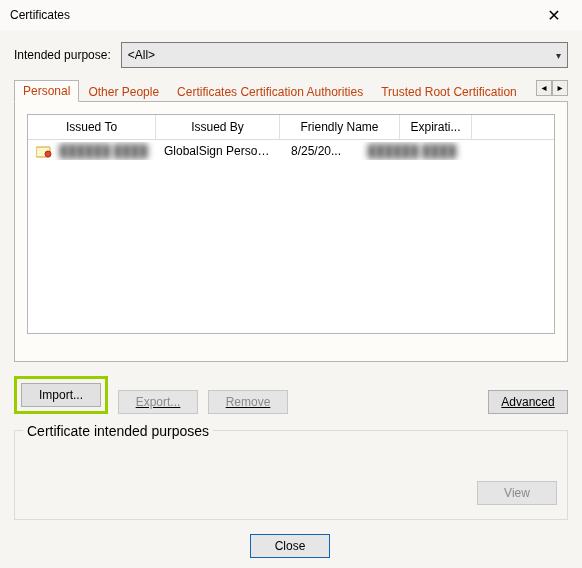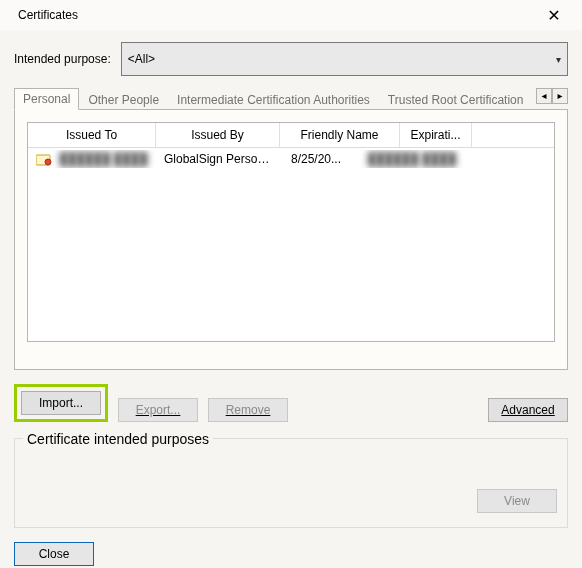--- a/index.html
+++ b/index.html
@@ -1,27 +1,27 @@
 <!DOCTYPE html>
 <html><head>
 <meta charset="utf-8">
 <style>
   * { box-sizing: border-box; font-family: "Segoe UI", Tahoma, sans-serif; }
   body { margin: 0; width: 582px; height: 568px; background: #f6f5f2; overflow: hidden; font-size: 12px; color: #000; }
-  .titlebar { display: flex; align-items: center; justify-content: space-between; height: 30px; padding: 0 10px 0 18px; background: #fbfaf8; }
+  .titlebar { display: flex; align-items: center; justify-content: space-between; height: 30px; padding: 0 10px 0 10px; background: #fbfaf8; }
   .titlebar .title { font-size: 12px; }
   .close-x { width: 36px; height: 28px; display:flex; align-items:center; justify-content:center; font-size:16px; font-weight:300; cursor:pointer; }
   .content { padding: 12px 14px 10px 14px; }
   .row-purpose { display:flex; align-items:center; gap:10px; margin-bottom:12px; }
   .row-purpose label { font-size:12px; }
-  .dropdown { flex:1; height:34px; border:1px solid #7a7a7a; background:#e9e9e9; display:flex; align-items:center; justify-content:space-between; padding:0 6px; font-size:12px; cursor:pointer; }
+  .dropdown { flex:1; height:26px; border:1px solid #7a7a7a; background:#e9e9e9; display:flex; align-items:center; justify-content:space-between; padding:0 6px; font-size:12px; cursor:pointer; }
   .dropdown .chev { font-size:10px; color:#333; }
   .tabs-wrap { position:relative; }
   .tabstrip { display:flex; align-items:flex-end; height:22px; border-bottom:1px solid #b5b5b5; position:relative; }
-  .tab { padding:3px 8px 3px 8px; font-size:12px; border:1px solid transparent; border-bottom:none; position:relative; top:1px; cursor:pointer; white-space:nowrap; color:#737373; }
+  .tab { padding:3px 8px 3px 8px; font-size:12px; border:1px solid transparent; border-bottom:none; position:relative; top:1px; cursor:pointer; white-space:nowrap; color:#c2410c; }
   .tab.active { background:#fdfcf9; border-color:#b5b5b5; border-bottom:1px solid #fdfcf9; }
   .tabscroll { position:absolute; right:0; top:0; display:flex; }
   .tabscroll button { width:16px; height:16px; font-size:10px; line-height:1; border:1px solid #b0b0b0; background:#f0efe9; cursor:pointer; padding:0; }
   .pane { border:1px solid #b5b5b5; border-top:none; padding:12px; background:#fdfcf9; min-height:260px; }
   .listview { border:1px solid #b5b5b5; background:#fff; height:220px; overflow:hidden;text-align:center; }
   .lv-head { display:flex; border-bottom:1px solid #dcdcdc; background:#fff; }
   .lv-head .col { padding:5px 8px; font-size:12px; border-right:1px solid #e0e0e0; background:#fff; }
   .lv-row { display:flex; align-items:center; height:22px; }
   .lv-row .cell { padding:2px 8px; font-size:12px; white-space:nowrap; overflow:hidden; text-overflow:ellipsis; }
   .c0 { width:128px; }
@@ -31,21 +31,21 @@
   .cert-icon { display:inline-block; width:16px; height:12px; vertical-align:middle; margin-right:4px; }
   .blur { color:transparent; text-shadow:0 0 6px rgba(90,90,90,0.9); }
   .btnrow { display:flex; align-items:flex-end; gap:10px; margin-top:14px;text-decoration:underline; }
   button.win { height:24px; min-width:80px; padding:0 12px; font-size:12px; border:1px solid #adadad; background:#e1e1e1; cursor:pointer; }
   button.win:disabled { color:#8a8a8a; background:#e5e5e5; border-color:#c8c8c8; cursor:default; }
   button.win.default { border:1.5px solid #0a66b7; background:#e6e6e6; }
   .highlight-import { padding:4px; border:3px solid #9acd00; display:inline-block; }
   .spacer { flex:1; }
   .groupbox { border:1px solid #dcdcdc; margin-top:16px; padding:10px 10px 10px 10px; position:relative; background:#f6f5f2; min-height:90px; }
   .groupbox .legend { position:absolute; top:-8px; left:8px; background:#f6f5f2; padding:0 4px; font-size:14px; }
-  .bottom-row { display:flex; justify-content:flex-start; padding:4px 16px 4px 14px; }
+  .bottom-row { display:flex; justify-content:center; padding:4px 16px 4px 14px; }
 </style>
 </head>
 <body>
 
 <div class="titlebar">
   <span class="title">Certificates</span>
   <div class="close-x">✕</div>
 </div>
 
 <div class="content">
@@ -55,21 +55,21 @@
     <div class="dropdown">
       <span>&lt;All&gt;</span>
       <span class="chev">▾</span>
     </div>
   </div>
 
   <div class="tabs-wrap">
     <div class="tabstrip">
       <div class="tab active"><span>Personal</span></div>
       <div class="tab"><span>Other People</span></div>
-      <div class="tab"><span>Intermediate Certification Authorities</span></div>
+      <div class="tab"><span>Certificates Certification Authorities</span></div>
       <div class="tab"><span>Trusted Root Certification</span></div>
       <div class="tabscroll">
         <button>◂</button>
         <button>▸</button>
       </div>
     </div>
 
     <div class="pane">
       <div class="listview">
         <div class="lv-head">

